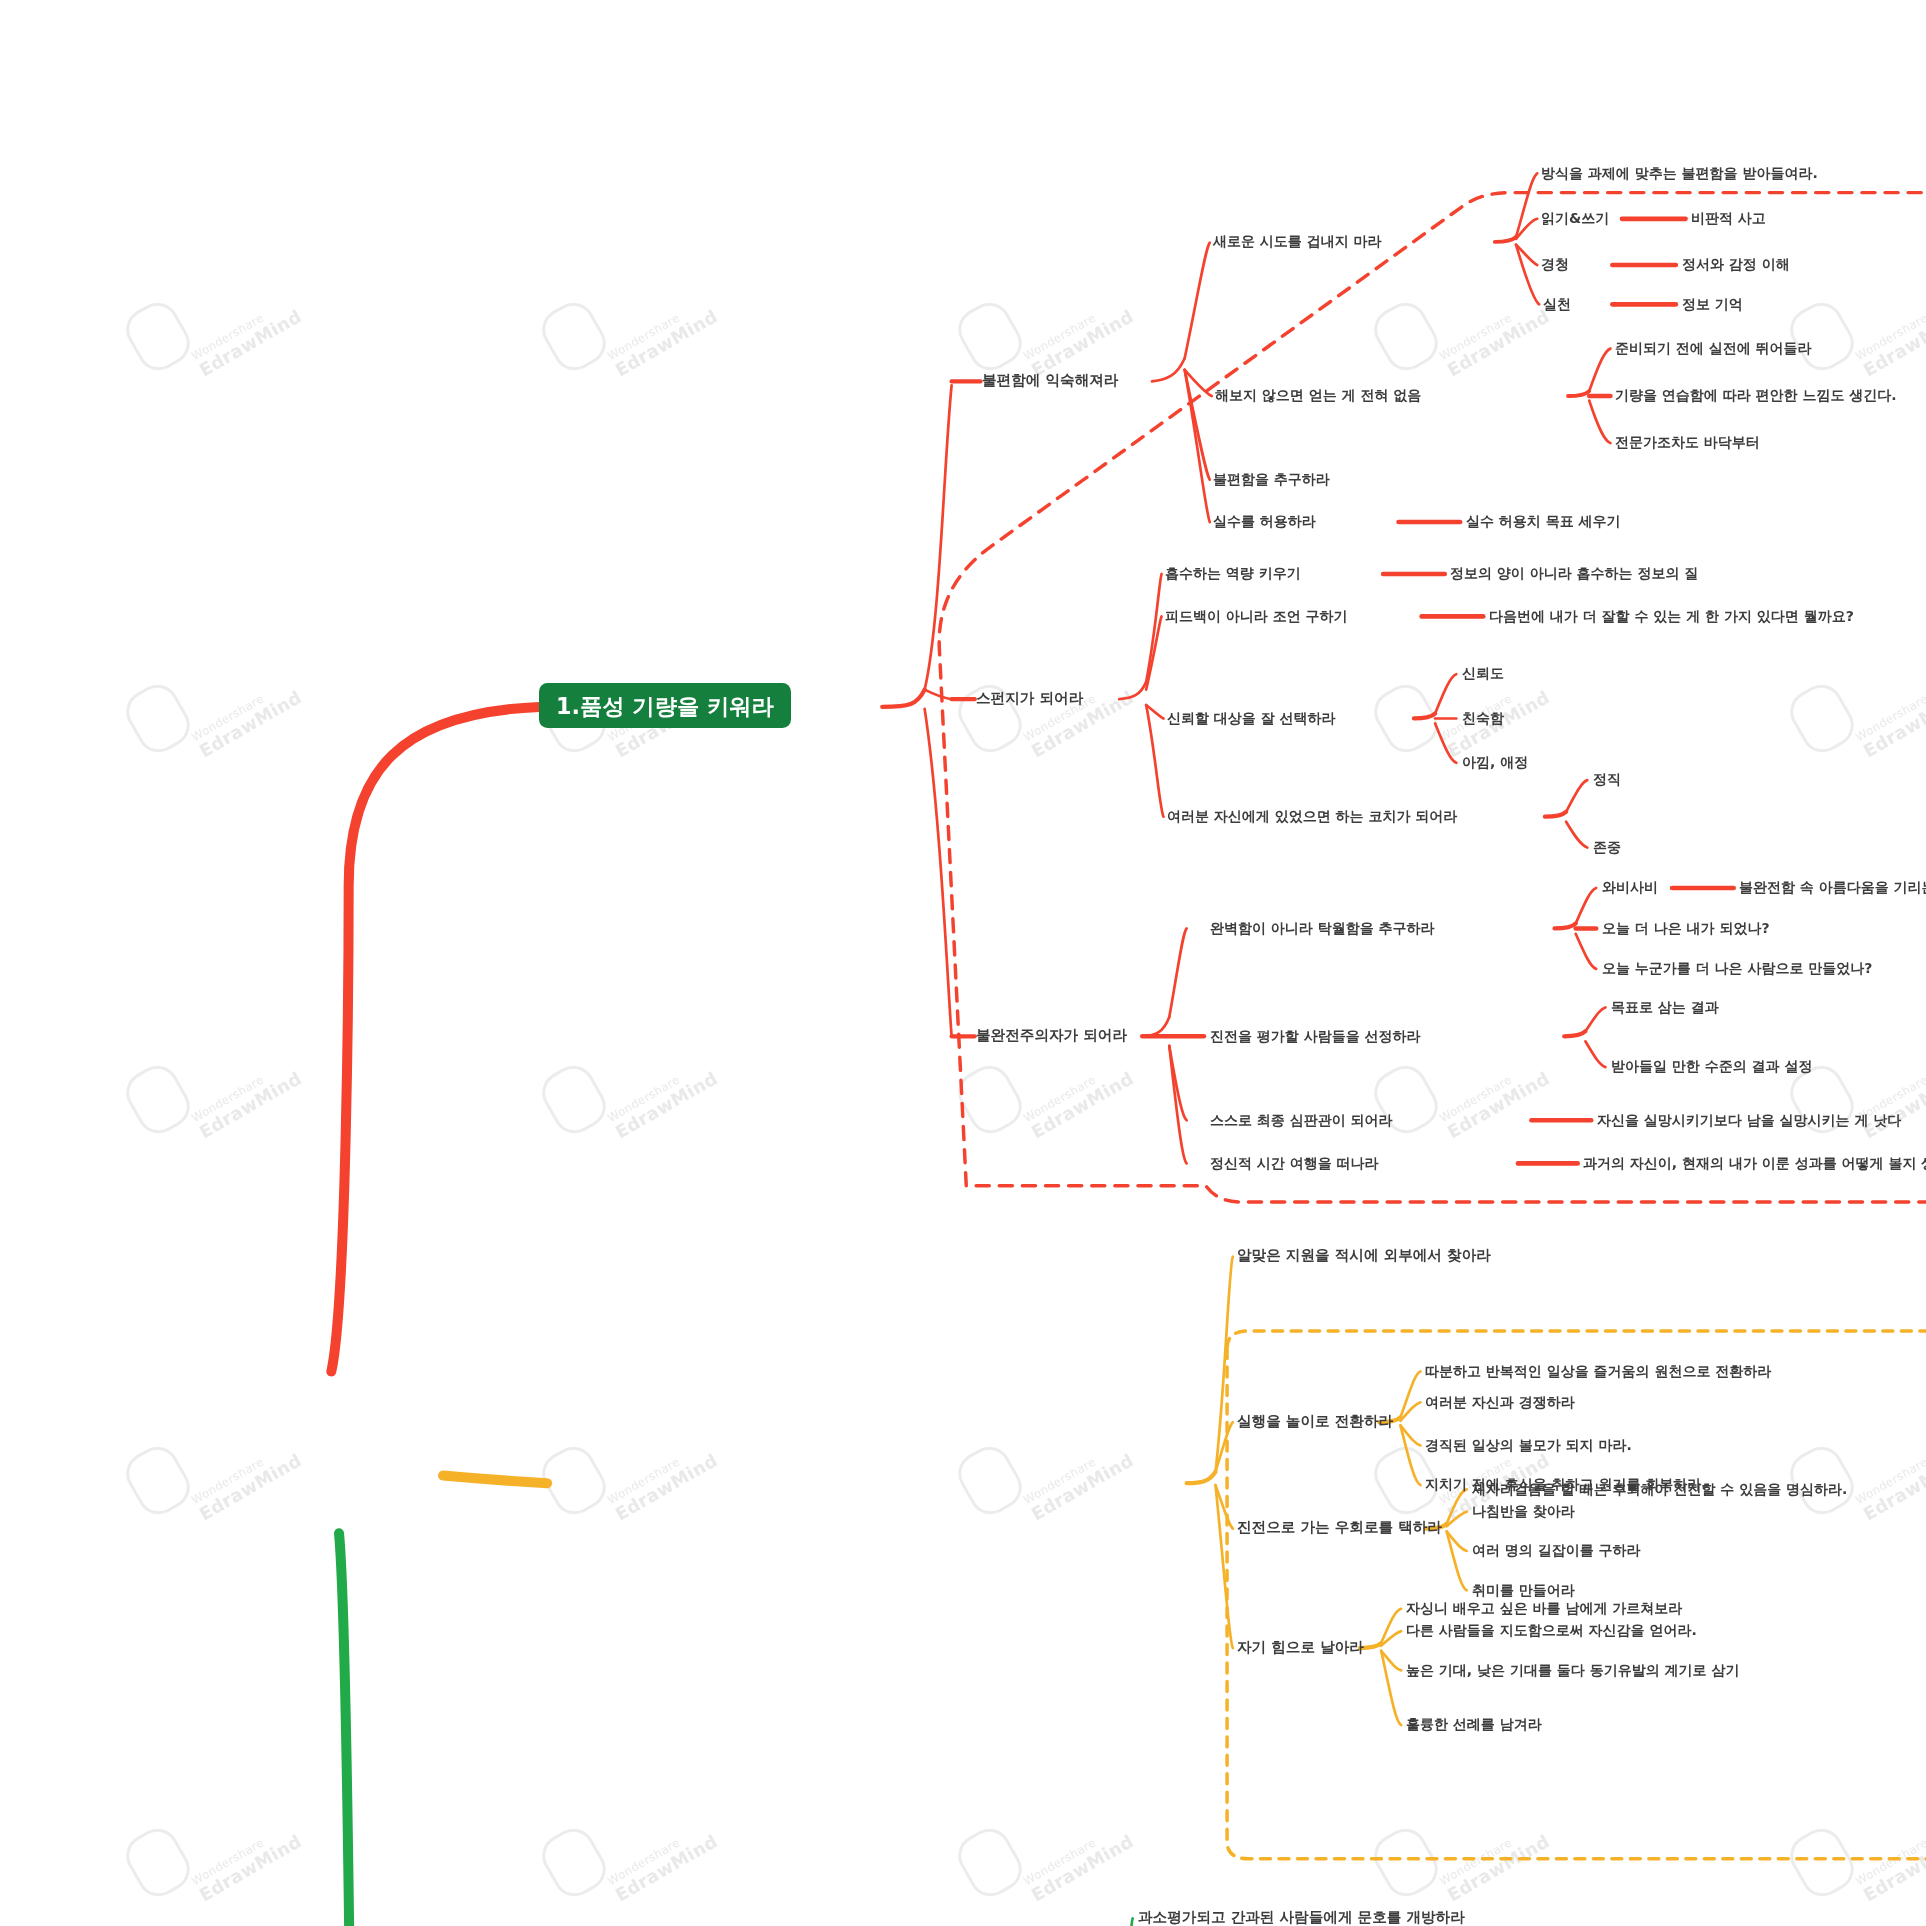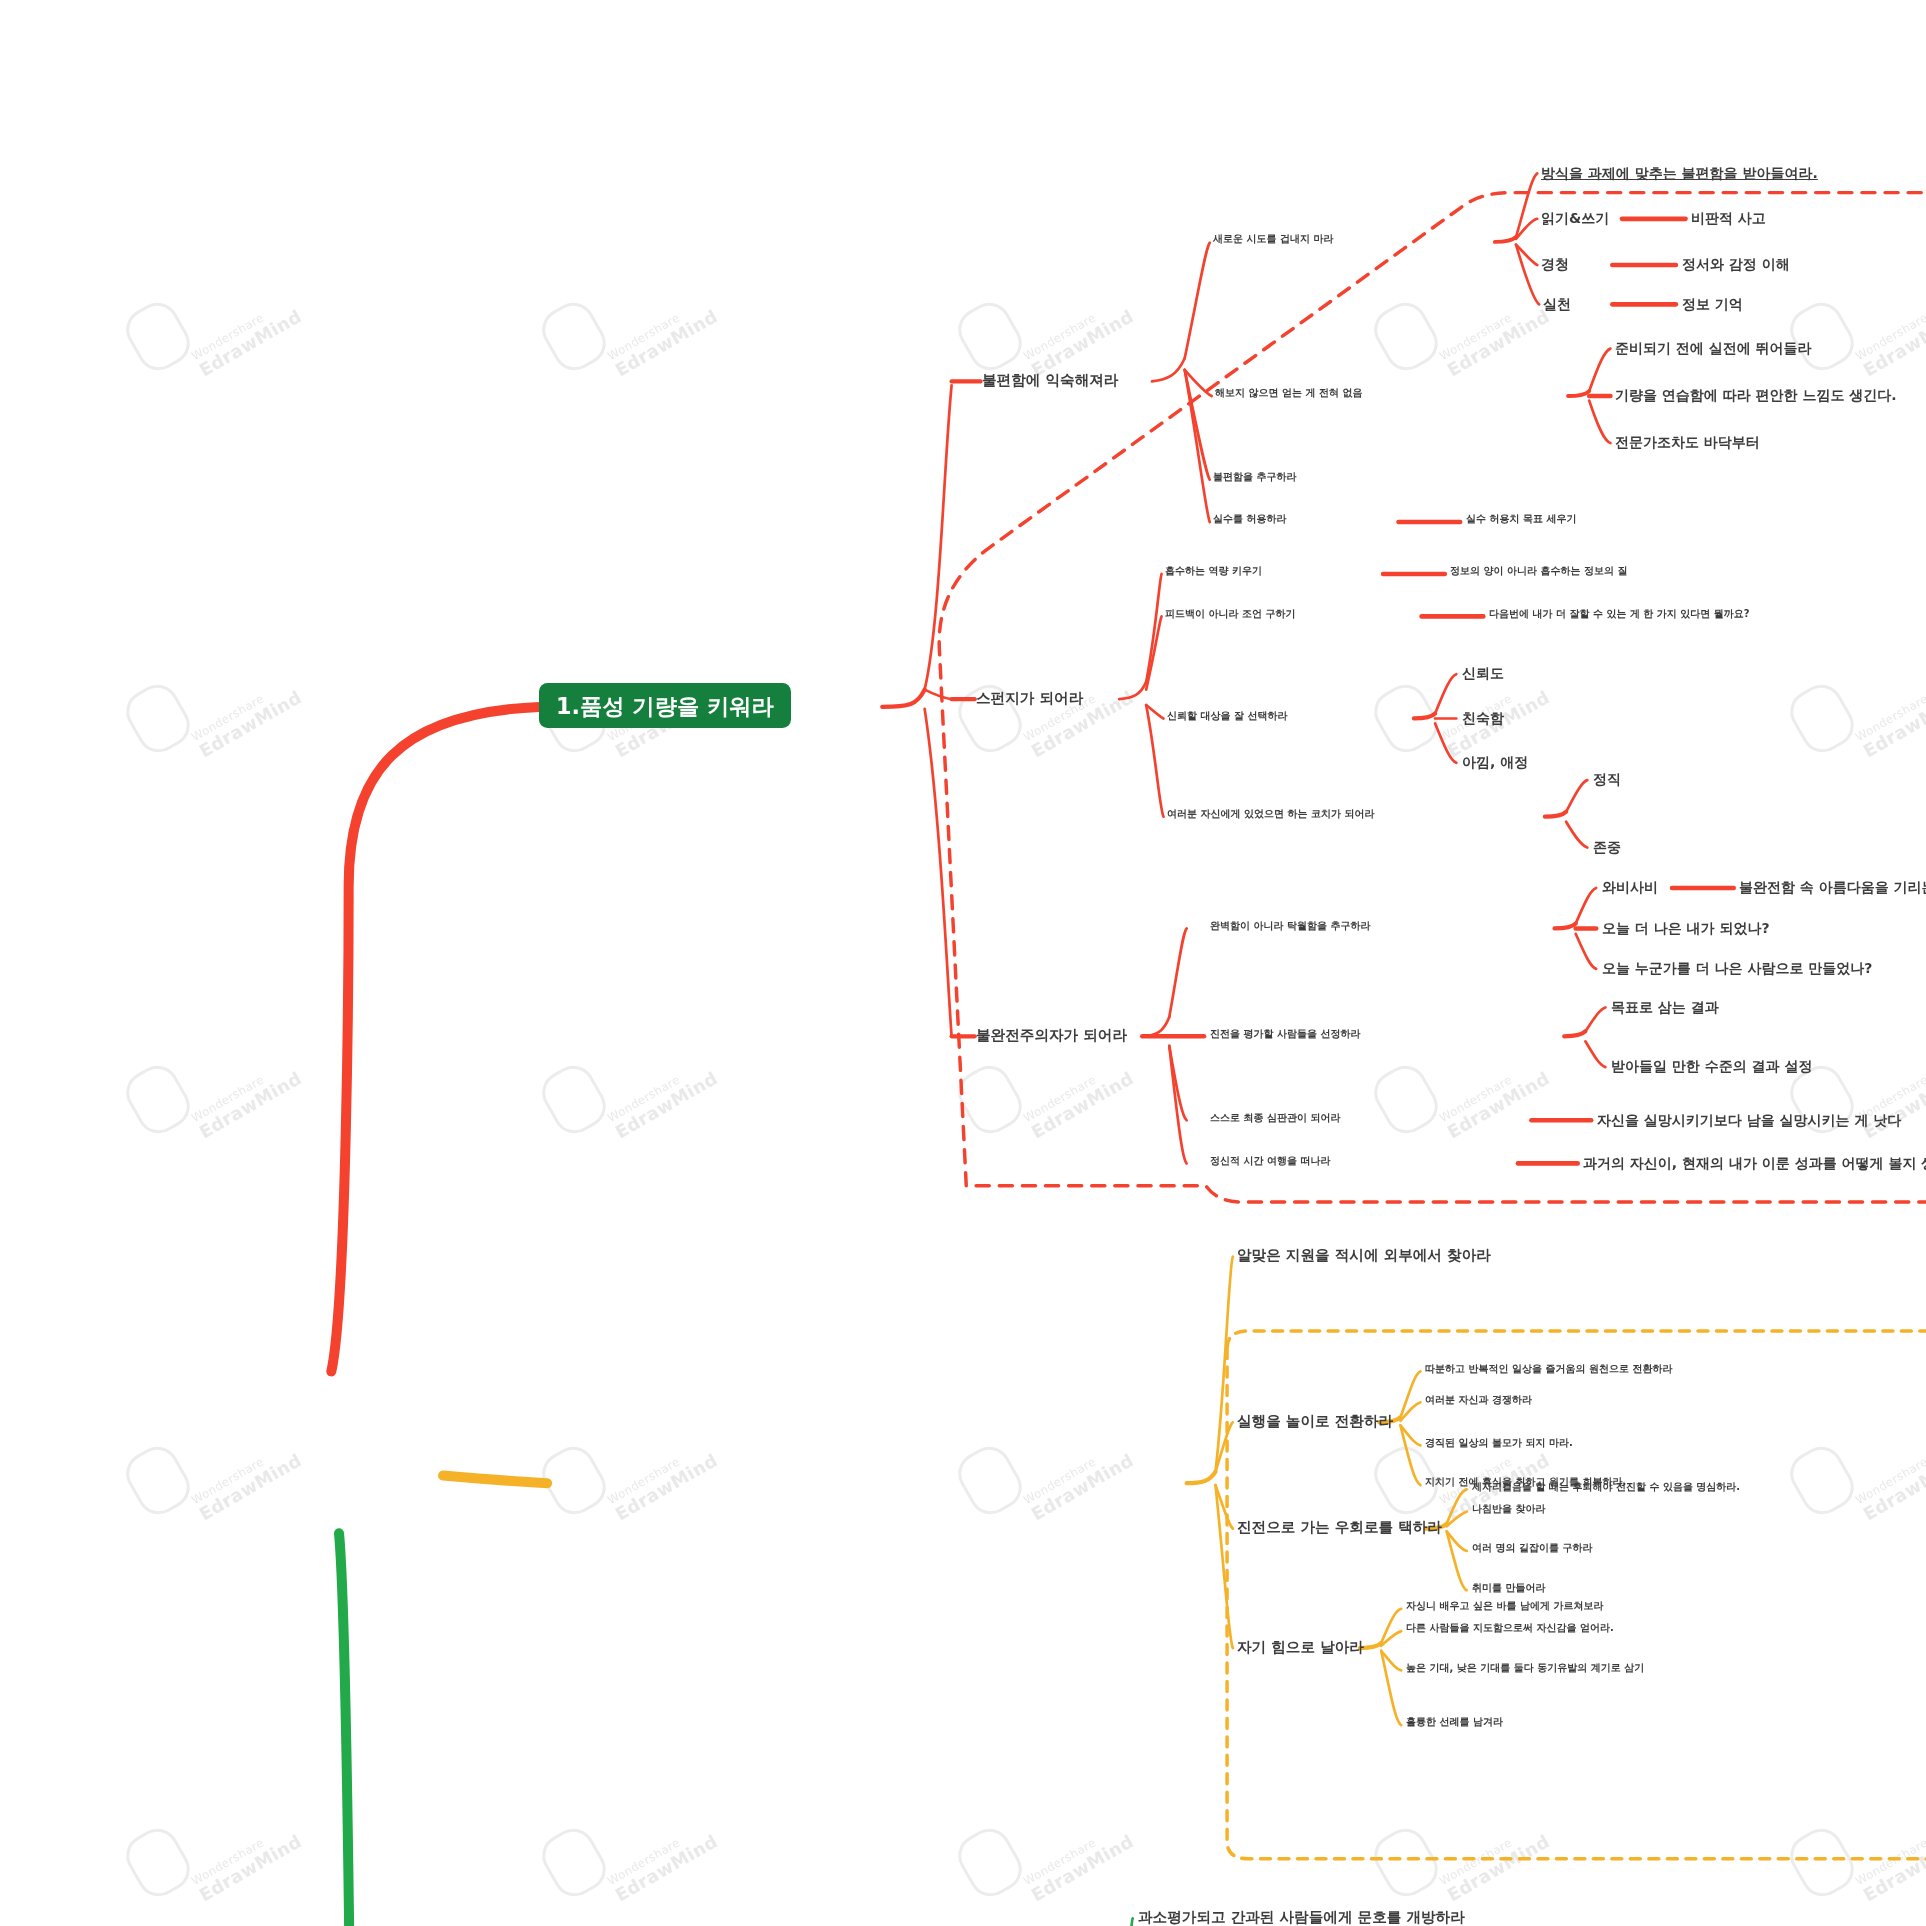--- a/index.html
+++ b/index.html
@@ -66,21 +66,21 @@
     border-radius: 8.5px;
     padding: 11.6px 17px;
     font-size: 22.3px;
     font-weight: 700;
     color: #ffffff;
   }
   .node.main.red   { background: #15803d; }
   .node.main.amber { background: #f5b229; }
 
   .node.lvl2 { font-size: 14.6px; font-weight: 700; }
-  .node.lvl3 { font-size: 10px; font-weight: 700; }
+  .node.lvl3 { font-size: 14px; font-weight: 700; }
   .node.lvl4 { font-size: 14px; font-weight: 700; }
 
   
 </style>
 </head>
 <body>
 
 <div id="canvas">
 
   <div id="watermarks">
@@ -271,21 +271,21 @@
 
   <div class="node lvl2" style="left:982px; top:373px;">불편함에 익숙해져라</div>
   <div class="node lvl2" style="left:976px; top:691px;">스펀지가 되어라</div>
   <div class="node lvl2" style="left:976px; top:1028px;">불완전주의자가 되어라</div>
 
   <div class="node lvl3" style="left:1213px; top:234px;">새로운 시도를 겁내지 마라</div>
   <div class="node lvl3" style="left:1215px; top:388px;">해보지 않으면 얻는 게 전혀 없음</div>
   <div class="node lvl3" style="left:1213px; top:472px;">불편함을 추구하라</div>
   <div class="node lvl3" style="left:1213px; top:514px;">실수를 허용하라</div>
 
-  <div class="node lvl4" style="left:1541px; top:166px;text-decoration:underline;">방식을 과제에 맞추는 불편함을 받아들여라.</div>
+  <div class="node lvl4" style="left:1541px; top:166px;">방식을 과제에 맞추는 불편함을 받아들여라.</div>
   <div class="node lvl4" style="left:1541px; top:211px;">읽기&amp;쓰기</div>
   <div class="node lvl4" style="left:1691px; top:211px;">비판적 사고</div>
   <div class="node lvl4" style="left:1541px; top:257px;">경청</div>
   <div class="node lvl4" style="left:1682px; top:257px;">정서와 감정 이해</div>
   <div class="node lvl4" style="left:1543px; top:297px;">실천</div>
   <div class="node lvl4" style="left:1682px; top:297px;">정보 기억</div>
 
   <div class="node lvl4" style="left:1615px; top:341px;">준비되기 전에 실전에 뛰어들라</div>
   <div class="node lvl4" style="left:1615px; top:388px;">기량을 연습함에 따라 편안한 느낌도 생긴다.</div>
   <div class="node lvl4" style="left:1615px; top:435px;">전문가조차도 바닥부터</div>

